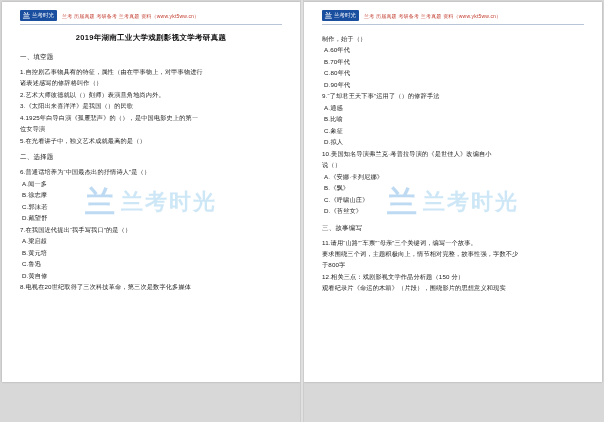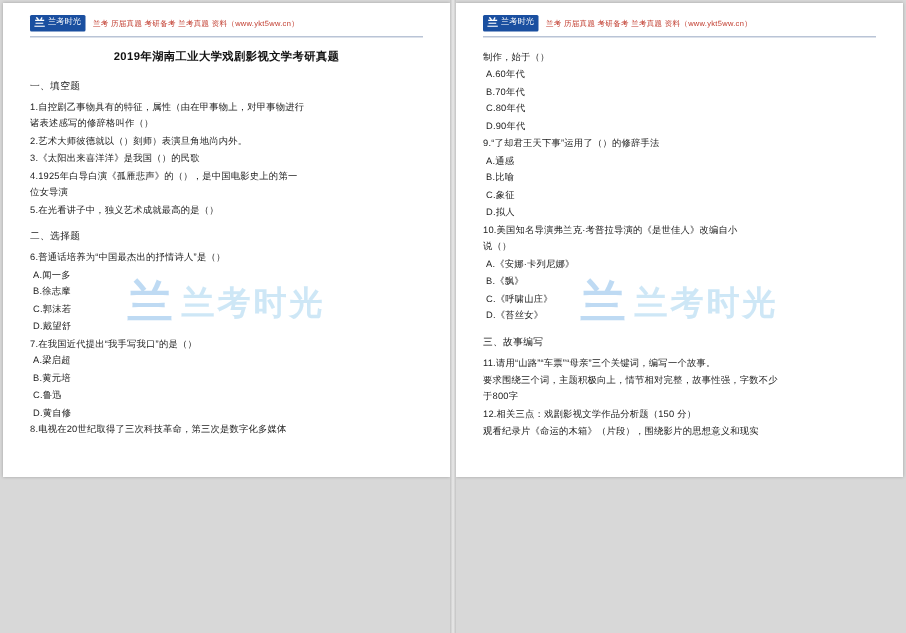--- a/index.html
+++ b/index.html
@@ -14,21 +14,21 @@
     width:604px;height:422px;
     display:flex;
     gap:4px;
     box-sizing:border-box;
     padding:2px 2px;
   }
   .page{
     position:relative;
     background:#ffffff;
     flex:1 1 50%;
-    height:316px;
+    height:380px;
     box-sizing:border-box;
     padding:8px 18px 6px 18px;
     overflow:hidden;
     box-shadow:0 0 2px rgba(0,0,0,0.25);
   }
   
   .hdr{
     display:flex;
     align-items:center;
     gap:5px;

